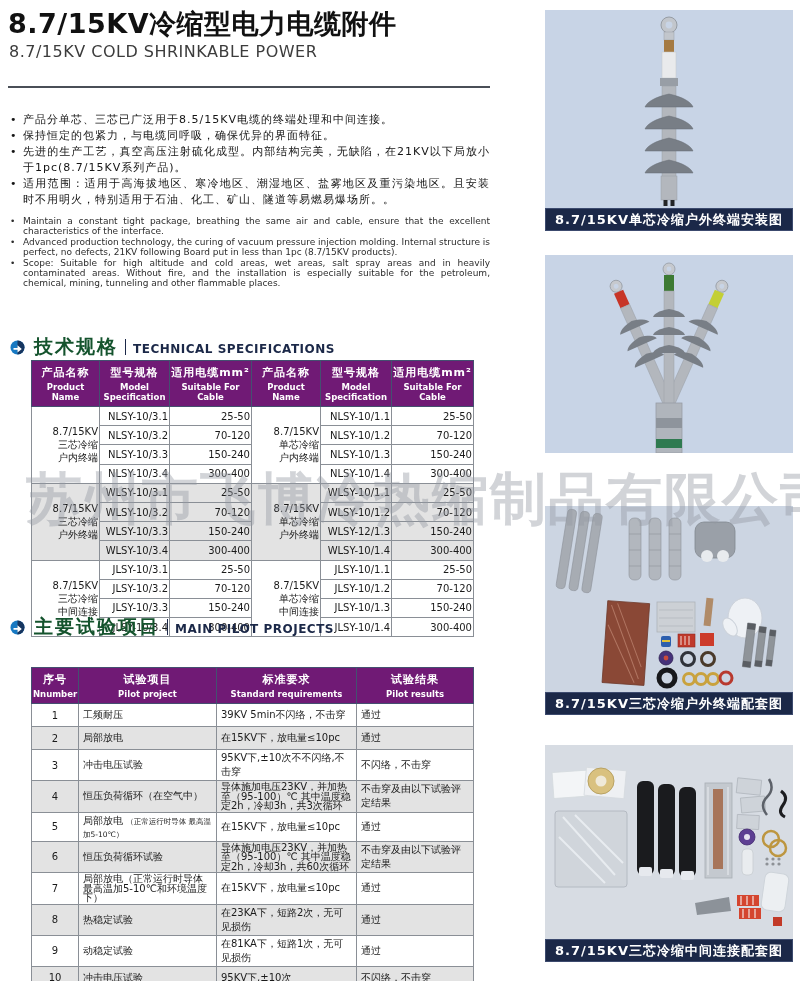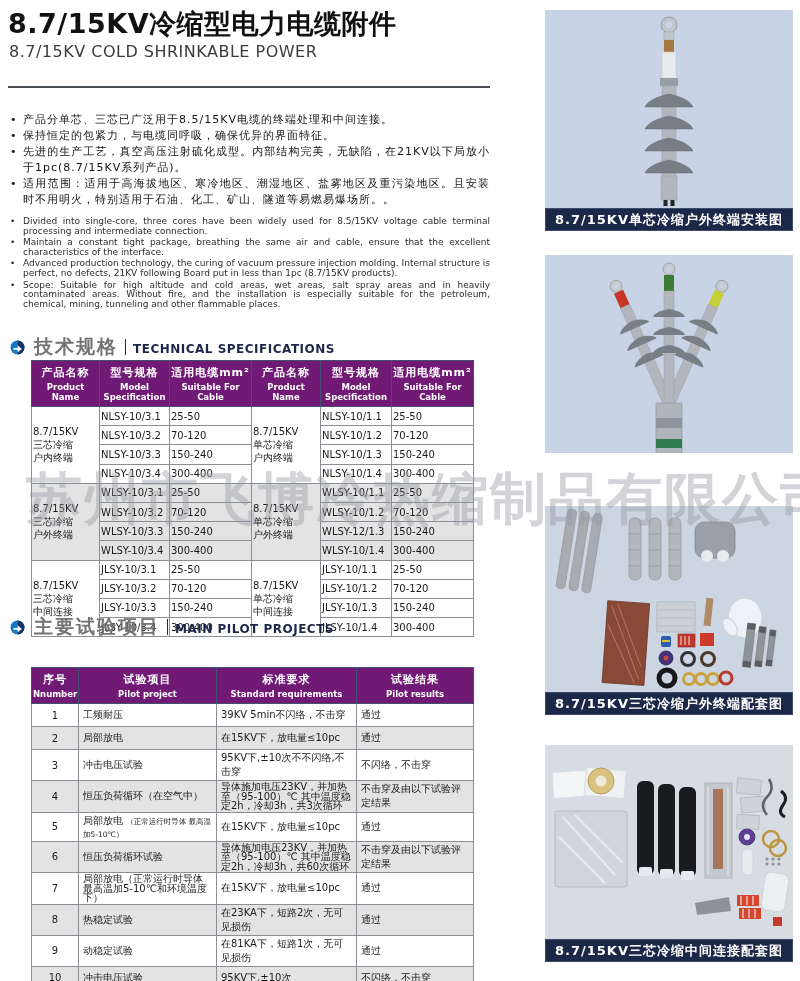--- a/index.html
+++ b/index.html
@@ -16,33 +16,33 @@
   .cnb{position:absolute;left:10px;top:112px;width:480px;font-size:11px;line-height:16px;letter-spacing:1px;color:#141414;}
   .cnb .b{position:relative;padding-left:13px;text-align:justify;}
   .cnb .b:before{content:"•";position:absolute;left:0;top:0;}
   .enb{position:absolute;left:10px;top:217px;width:480px;font-size:9px;line-height:9.6px;color:#2d2d2d;}
   .enb .b{position:relative;padding-left:13px;text-align:justify;margin-bottom:2px;}
   .enb .b:before{content:"•";position:absolute;left:0;top:0;}
 
   
   .sec{position:absolute;left:10px;display:flex;align-items:baseline;}
   .sec svg{position:relative;top:2px;margin-right:9px;}
-  .sec .cn{font-size:19px;font-weight:bold;color:#737373;letter-spacing:2px;}
+  .sec .cn{font-size:19px;font-weight:bold;color:#14532d;letter-spacing:2px;}
   .sec .bar{display:inline-block;width:1px;height:16px;background:#1b2848;margin:0 7px;position:relative;top:2px;}
   .sec .en{font-size:12px;font-weight:bold;color:#1b2848;letter-spacing:.5px;}
 
   
   table{border-collapse:collapse;table-layout:fixed;}
   .t1{position:absolute;left:31px;top:360px;width:442px;}
   .t2{position:absolute;left:31px;top:667px;width:442px;}
   th,td{border:1px solid #8a8f96;overflow:hidden;}
   th{background:#701a75;color:#fff;border-color:#445070;padding:4px 1px;}
   th .hcn{display:block;font-size:11px;font-weight:bold;letter-spacing:1px;}
   th .hen{display:block;font-size:8.5px;font-weight:bold;margin-top:2px;letter-spacing:0;}
-  .t1 td{height:18.2px;font-size:10px;text-align:left;padding:0 1px;}
+  .t1 td{height:18.2px;font-size:10px;text-align:right;padding:0 1px;}
   .t1 td.name{font-size:10px;line-height:13px;}
   .t1 td.name span{display:block;}
   tr.shade td{background:#e3e3e3;}
   .t2 td{height:20px;font-size:10px;padding:1px 4px;vertical-align:middle;}
   .t2 td.num{text-align:center;}
   .t2 td.proj,.t2 td.req,.t2 td.res{text-align:left;}
   .tiny{font-size:7.5px;letter-spacing:0;}
   .tiny2{font-size:8px;line-height:9.5px;letter-spacing:0;}
   .sm{font-size:9px;letter-spacing:0;}
 
@@ -66,21 +66,20 @@
   <div class="rule"></div>
 
   <div class="cnb">
     <div class="b">产品分单芯、三芯已广泛用于8.5/15KV电缆的终端处理和中间连接。</div>
     <div class="b">保持恒定的包紧力，与电缆同呼吸，确保优异的界面特征。</div>
     <div class="b">先进的生产工艺，真空高压注射硫化成型。内部结构完美，无缺陷，在21KV以下局放小于1pc(8.7/15KV系列产品)。</div>
     <div class="b">适用范围：适用于高海拔地区、寒冷地区、潮湿地区、盐雾地区及重污染地区。且安装时不用明火，特别适用于石油、化工、矿山、隧道等易燃易爆场所。。</div>
   </div>
 
   <div class="enb">
-    <div class="b">Divided into single-core, three cores have been widely used for 8.5/15KV voltage cable terminal processing and intermediate connection.</div>
     <div class="b">Maintain a constant tight package, breathing the same air and cable, ensure that the excellent characteristics of the interface.</div>
     <div class="b">Advanced production technology, the curing of vacuum pressure injection molding. Internal structure is perfect, no defects, 21KV following Board put in less than 1pc (8.7/15KV products).</div>
     <div class="b">Scope: Suitable for high altitude and cold areas, wet areas, salt spray areas and in heavily contaminated areas. Without fire, and the installation is especially suitable for the petroleum, chemical, mining, tunneling and other flammable places.</div>
   </div>
 
   <div class="sec" style="top:334px;">
     <svg width="15" height="15" viewBox="0 0 15 15">
       <circle cx="7.5" cy="7.5" r="7" fill="#1779c2"></circle>
       <path d="M7.5 .5 a7 7 0 0 1 0 14 Z" fill="#16355f"></path>
       <path d="M3.5 8 L7.5 8 L7.5 5.2 L11.8 8.9 L7.5 12.4 L7.5 9.8 L3.5 9.8 Z" fill="#fff"></path>

